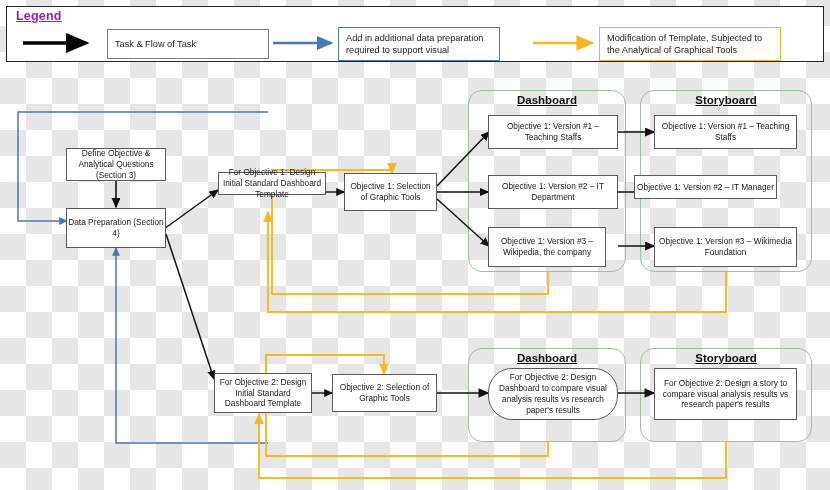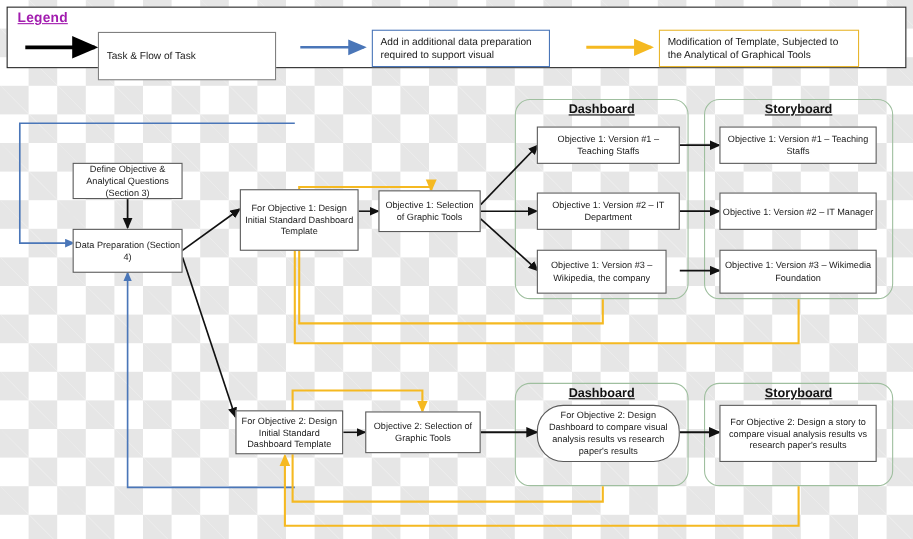--- a/index.html
+++ b/index.html
@@ -46,21 +46,21 @@
     position: absolute;
     background: #ffffff;
     box-sizing: border-box;
     display: flex;
     align-items: center;
     padding: 2px 7px;
     font-size: 9.2px;
     line-height: 1.35;
     color: #1a1a1a;
   }
-  .lg-box.b1 { left: 82px;  top: 22px; width: 162px; height: 44px; border: 1px solid #808080; align-items: center; }
+  .lg-box.b1 { left: 100px;  top: 22px; width: 162px; height: 30px; border: 1px solid #808080; align-items: center; }
   .lg-box.b2 { left: 331px; top: 20px; width: 162px; height: 34px; border: 1px solid #4a76b8; }
   .lg-box.b3 { left: 592px; top: 20px; width: 182px; height: 34px; border: 1px solid #e8b62e; }
 
   .node {
     position: absolute;
     background: #ffffff;
     border: 1px solid #5a5a5a;
     box-sizing: border-box;
     display: flex;
     align-items: center;
@@ -187,21 +187,21 @@
     <path d="M726,442 L726,478 L259,478 L259,414" fill="none" stroke="#f5b921" stroke-width="1.9" marker-end="url(#mYel)"></path>
   </svg>
 
   <div class="node" style="left:66px;  top:148px; width:100px; height:33px;">
       <span>Define Objective &amp; Analytical Questions (Section 3)</span>
     </div>
   <div class="node" style="left:66px;  top:208px; width:100px; height:40px;">
       <span>Data Preparation (Section 4)</span>
     </div>
 
-  <div class="node" style="left:218px; top:172px; width:108px; height:56px;">
+  <div class="node" style="left:218px; top:172px; width:108px; height:23px;">
       <span>For Objective 1: Design Initial Standard Dashboard Template</span>
     </div>
   <div class="node" style="left:344px; top:173px; width:93px;  height:38px;">
       <span>Objective 1: Selection of Graphic Tools</span>
     </div>
 
   <div class="node" style="left:214px; top:373px; width:98px;  height:40px;">
       <span>For Objective 2: Design Initial Standard Dashboard Template</span>
     </div>
   <div class="node" style="left:332px; top:374px; width:105px; height:38px;">
@@ -214,21 +214,21 @@
   <div class="node" style="left:488px; top:175px; width:130px; height:34px;">
       <span>Objective 1: Version #2 – IT Department</span>
     </div>
   <div class="node" style="left:488px; top:227px; width:118px; height:40px;">
       <span>Objective 1: Version #3 – Wikipedia, the company</span>
     </div>
 
   <div class="node" style="left:654px; top:115px; width:143px; height:34px;">
       <span>Objective 1: Version #1 – Teaching Staffs</span>
     </div>
-  <div class="node" style="left:654px; top:175px; width:143px; height:34px;">
+  <div class="node" style="left:634px; top:175px; width:143px; height:24px;">
       <span>Objective 1: Version #2 – IT Manager</span>
     </div>
   <div class="node" style="left:654px; top:227px; width:143px; height:40px;">
       <span>Objective 1: Version #3 – Wikimedia Foundation</span>
     </div>
 
   <div class="node" style="left:488px; top:368px; width:130px; height:52px;border-radius:24px;">
       <span>For Objective 2: Design Dashboard to compare visual analysis results vs research paper's results</span>
     </div>
   <div class="node" style="left:654px; top:368px; width:143px; height:52px;">

